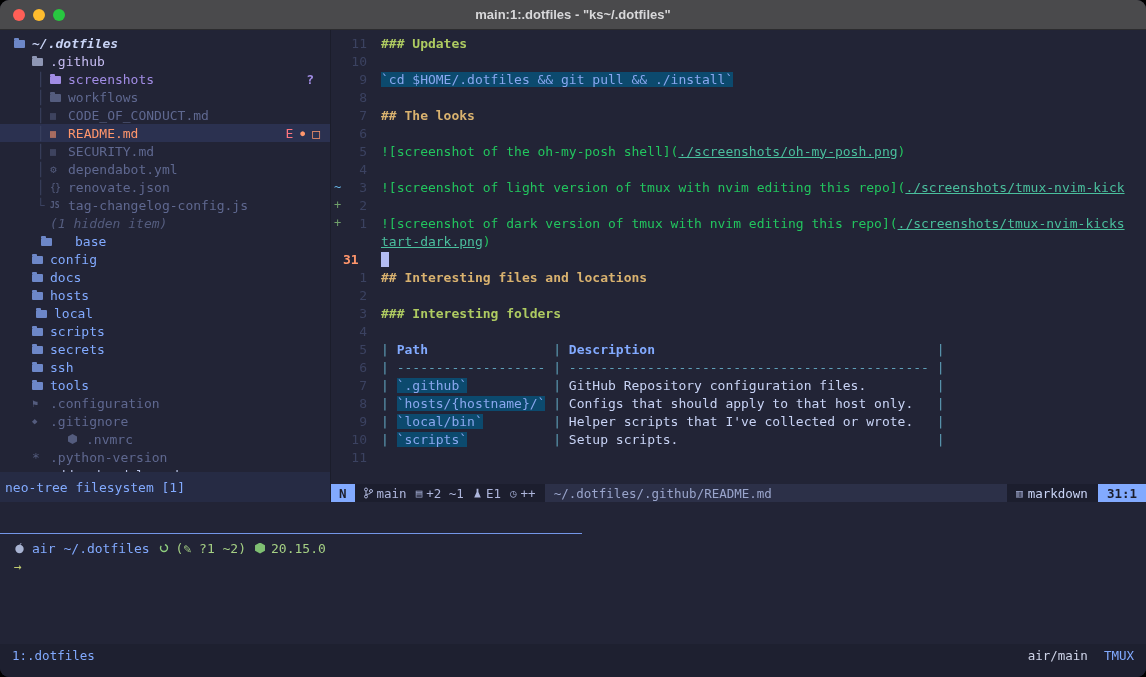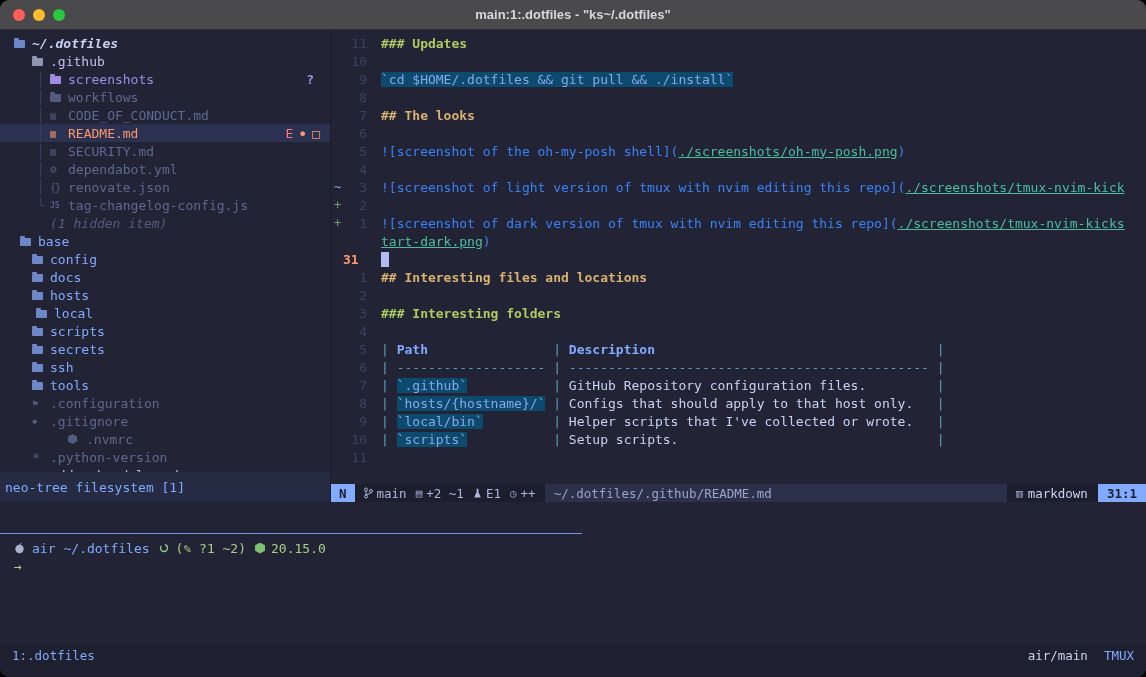--- a/index.html
+++ b/index.html
@@ -51,21 +51,21 @@
   #lines{flex:1;padding-top:4px;overflow:hidden;}
   .eline{height:18px;display:flex;align-items:center;font-size:13px;}
   .esign{width:12px;flex:none;padding-left:3px;font-size:12px;color:#3b4261;}
   .sg-chg{color:#66b3e3}.sg-add{color:#70a06a}
   .enum{width:24px;flex:none;text-align:right;color:#3b4261;}
   .num-cur{text-align:left;color:#ff966c;font-weight:bold;}
   .etxt{margin-left:14px;white-space:pre;}
   .s-h2{color:#d9b26f;font-weight:bold}
   .s-h3{color:#aecb61;font-weight:bold}
   .s-code{background:#0c4a6e;color:#8aa7ef}
-  .s-img{color:#3b82f6}
+  .s-img{color:#22c55e}
   .s-link{color:#4abf9d;text-decoration:underline}
   .s-punct{color:#5e9fb8}
   .s-th{color:#82aaff;font-weight:bold}
   .s-text,.s-plain{color:#c8d3f5}
   .s-cursor{display:inline-block;width:8px;height:15px;background:#b3bcf2;vertical-align:-3px}
   
   .statusline{height:18px;flex:none;background:#1c1e2e;display:flex;align-items:stretch;
     font-size:12.5px;color:#aeb6dc;}
   .mode{background:#82aaff;color:#1b1d2b;font-weight:bold;padding:0 8px;
     display:flex;align-items:center;}
@@ -120,21 +120,21 @@
           <div class="trow" style="padding-left: 32px;"><span class="ic c-fgray"><i class="sh-folder-open"></i></span><span class="lb s-lav">.github</span></div>
           <div class="trow" style="padding-left: 32px;"><span class="guide">│</span><span class="ic c-purple"><i class="sh-folder"></i></span><span class="lb s-purple">screenshots</span><span class="qbadge">?</span></div>
           <div class="trow" style="padding-left: 32px;"><span class="guide">│</span><span class="ic c-dim"><i class="sh-folder"></i></span><span class="lb s-dim">workflows</span></div>
           <div class="trow" style="padding-left: 32px;"><span class="guide">│</span><span class="ic c-dim g-md">▥</span><span class="lb s-dim">CODE_OF_CONDUCT.md</span></div>
           <div class="trow sel" style="padding-left: 32px;"><span class="guide">│</span><span class="ic c-orange g-md">▥</span><span class="lb s-orange">README.md</span><span class="badges"><span class="c-red">E</span><span class="c-orange dot">●</span><span class="c-orange">□</span></span></div>
           <div class="trow" style="padding-left: 32px;"><span class="guide">│</span><span class="ic c-dim g-md">▥</span><span class="lb s-dim">SECURITY.md</span></div>
           <div class="trow" style="padding-left: 32px;"><span class="guide">│</span><span class="ic c-dim g-gear">⚙</span><span class="lb s-dim">dependabot.yml</span></div>
           <div class="trow" style="padding-left: 32px;"><span class="guide">│</span><span class="ic c-dim g-braces">{}</span><span class="lb s-dim">renovate.json</span></div>
           <div class="trow" style="padding-left: 32px;"><span class="guide">└</span><span class="ic c-dim g-js">JS</span><span class="lb s-dim">tag-changelog-config.js</span></div>
           <div class="trow" style="padding-left: 32px;"><span class="guide"> </span><span class="lb s-hidden">(1 hidden item)</span></div>
-          <div class="trow" style="padding-left: 20px;"><span class="ic c-fblue"><i class="sh-folder"></i></span><span class="lb s-blue">base</span></div>
+          <div class="trow" style="padding-left: 41px; gap: 16px;"><span class="ic c-fblue"><i class="sh-folder"></i></span><span class="lb s-blue">base</span></div>
           <div class="trow" style="padding-left: 32px;"><span class="ic c-fblue"><i class="sh-folder"></i></span><span class="lb s-blue">config</span></div>
           <div class="trow" style="padding-left: 32px;"><span class="ic c-fblue"><i class="sh-folder"></i></span><span class="lb s-blue">docs</span></div>
           <div class="trow" style="padding-left: 32px;"><span class="ic c-fblue"><i class="sh-folder"></i></span><span class="lb s-blue">hosts</span></div>
           <div class="trow" style="padding-left: 16px; margin-left: 20px;"><span class="ic c-fblue"><i class="sh-folder"></i></span><span class="lb s-blue">local</span></div>
           <div class="trow" style="padding-left: 32px;"><span class="ic c-fblue"><i class="sh-folder"></i></span><span class="lb s-blue">scripts</span></div>
           <div class="trow" style="padding-left: 32px;"><span class="ic c-fblue"><i class="sh-folder"></i></span><span class="lb s-blue">secrets</span></div>
           <div class="trow" style="padding-left: 32px;"><span class="ic c-fblue"><i class="sh-folder"></i></span><span class="lb s-blue">ssh</span></div>
           <div class="trow" style="padding-left: 32px;"><span class="ic c-fblue"><i class="sh-folder"></i></span><span class="lb s-blue">tools</span></div>
           <div class="trow" style="padding-left: 32px;"><span class="ic c-dim g-flag">⚑</span><span class="lb s-dim">.configuration</span></div>
           <div class="trow" style="padding-left: 32px;"><span class="ic c-dim g-diamond">◆</span><span class="lb s-dim">.gitignore</span></div>

